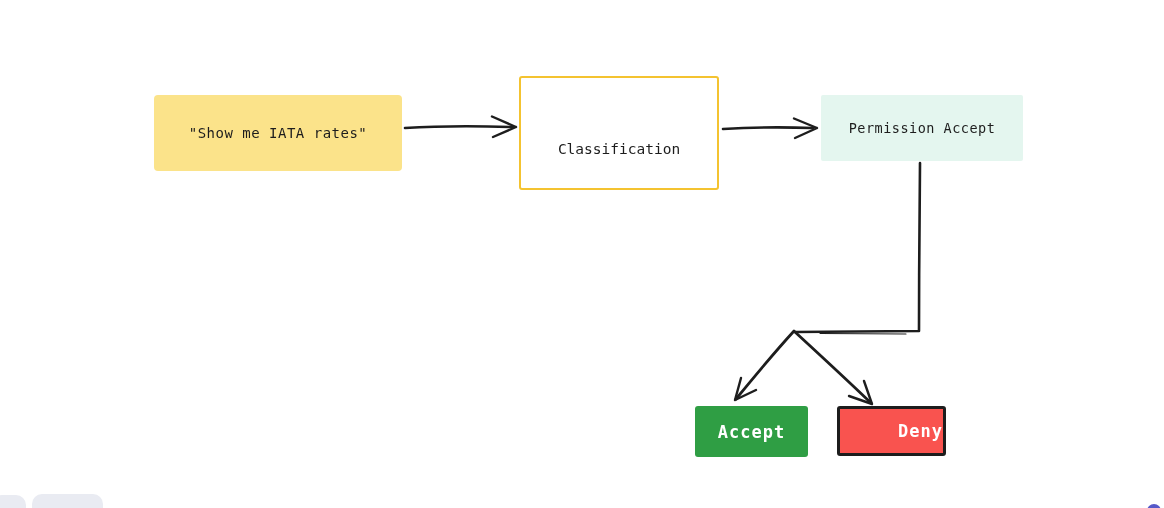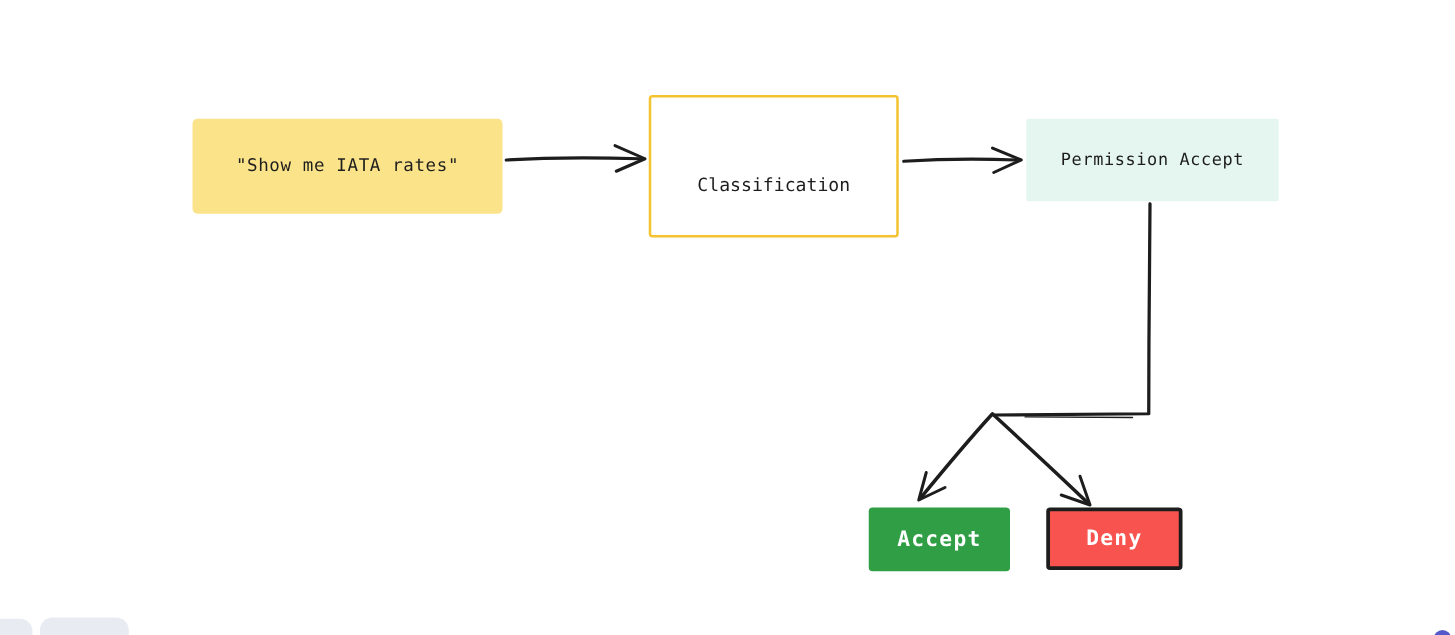--- a/index.html
+++ b/index.html
@@ -65,20 +65,21 @@
   }
   .node-deny {
     left: 837px; top: 406px; width: 109px; height: 50px;
     background: #F9534F;
     border: 3px solid #1D1D1D;
     border-radius: 3px;
     color: #ffffff;
     font-size: 17px;
     font-weight: bold;
     letter-spacing: 1px;
+    justify-content: flex-end;
   }
   .ui-pill {
     position: absolute;
     background: #E9EBF2;
     border-radius: 10px;
     height: 24px;
   }
   .ui-pill.small { left: -8px; top: 495px; width: 34px; }
   .ui-pill.large { left: 32px; top: 494px; width: 71px; }
   .ui-help {

